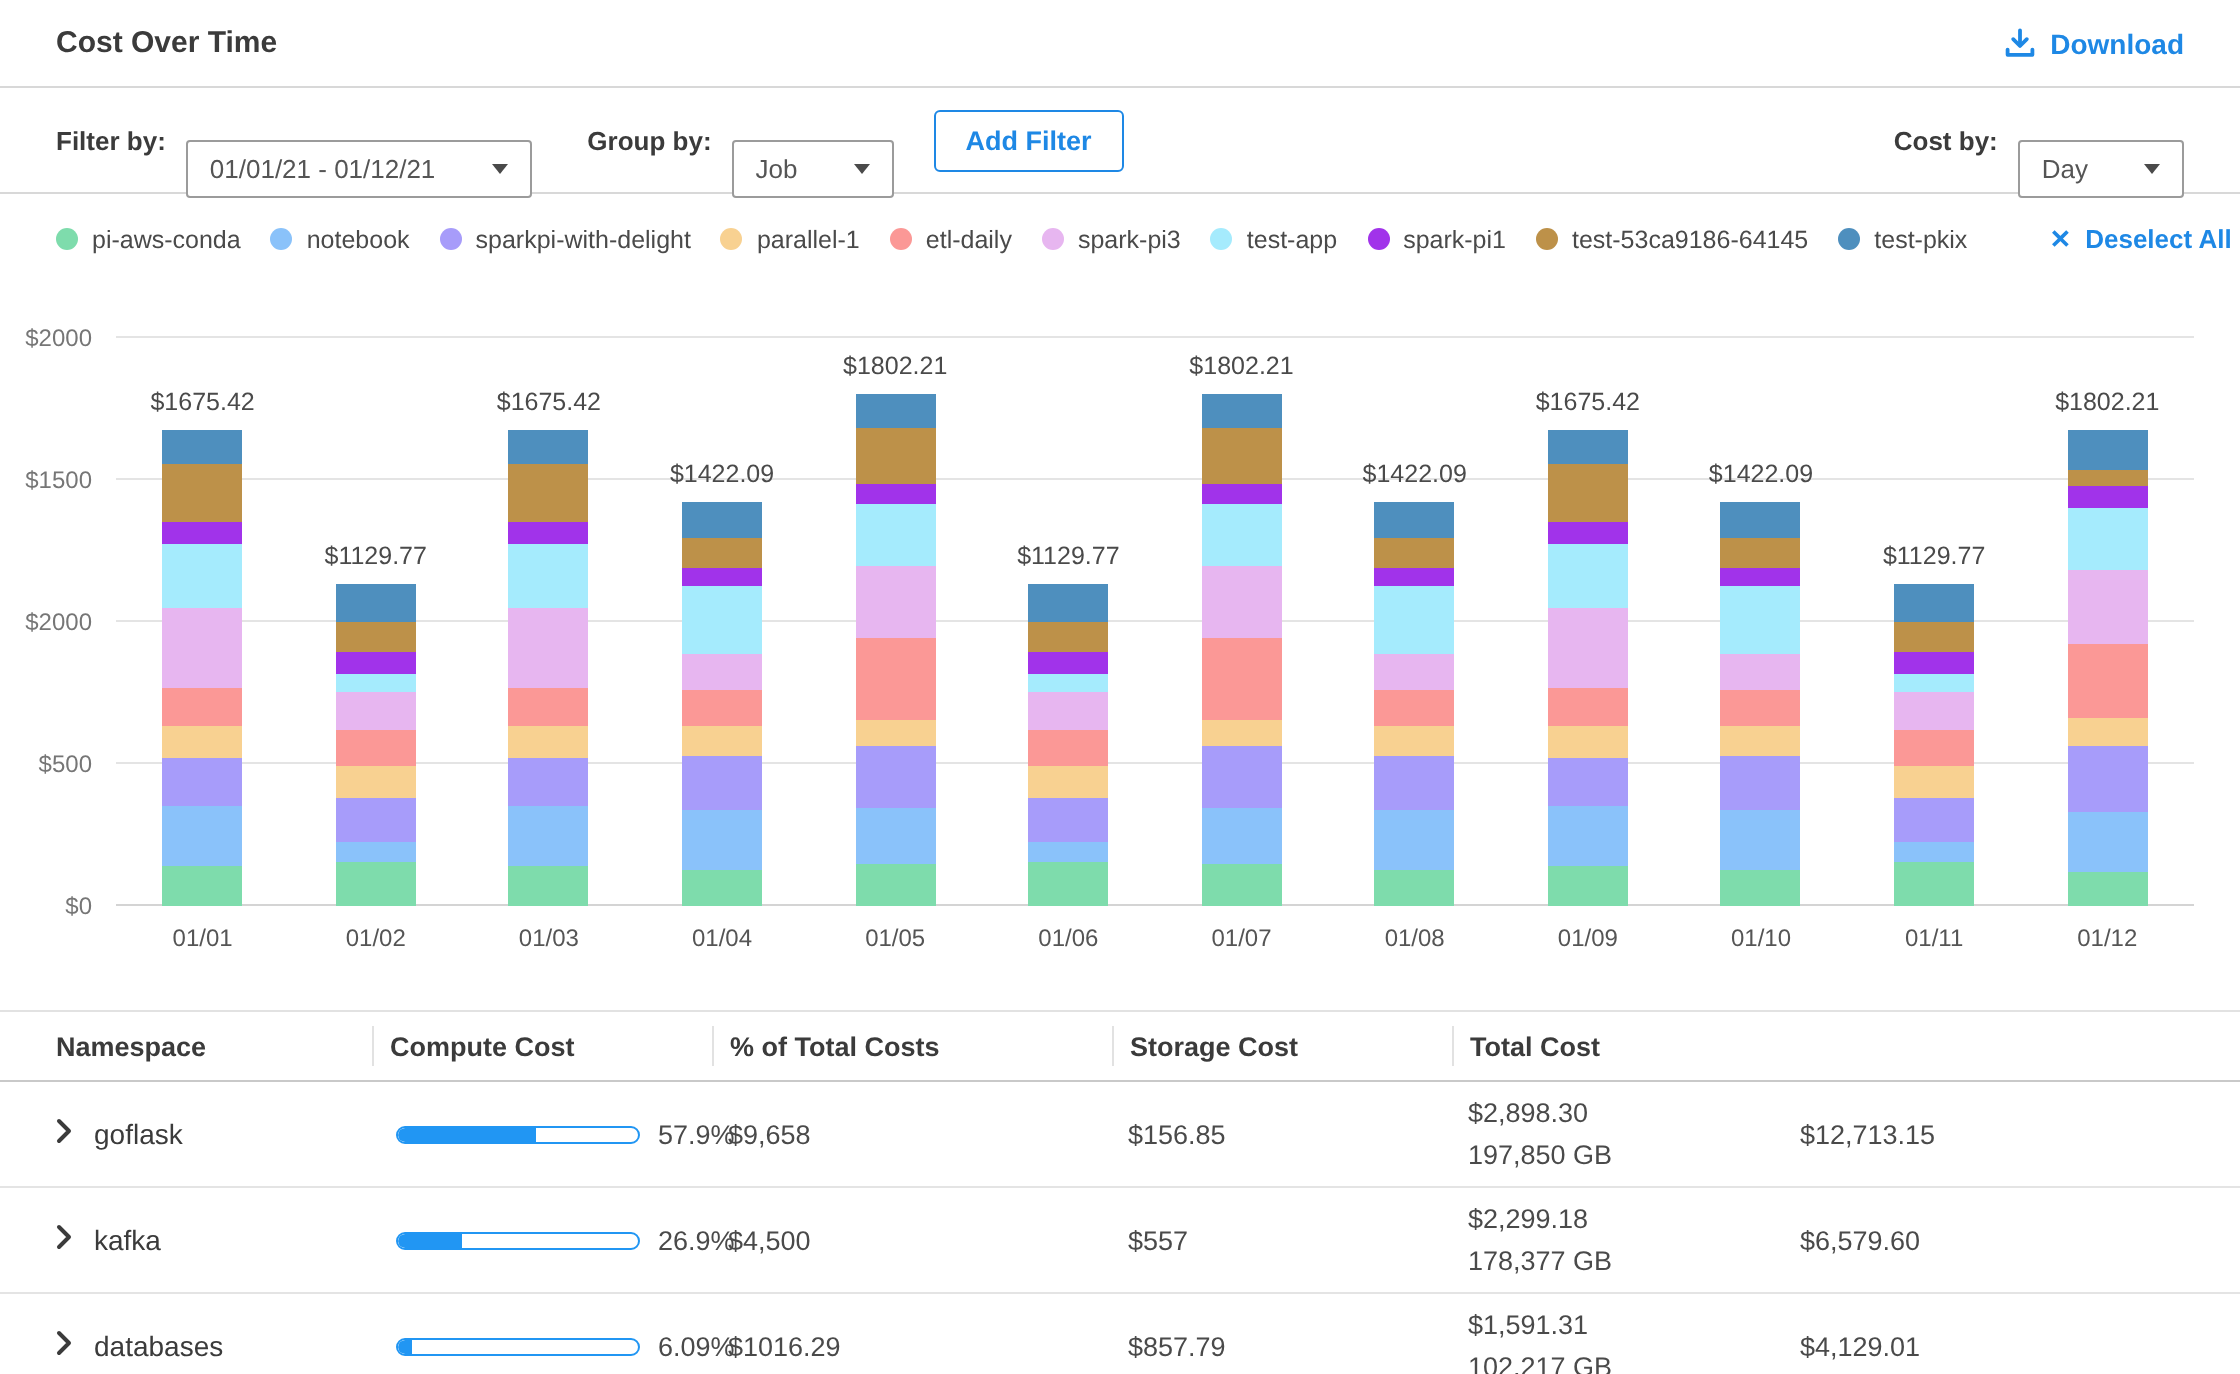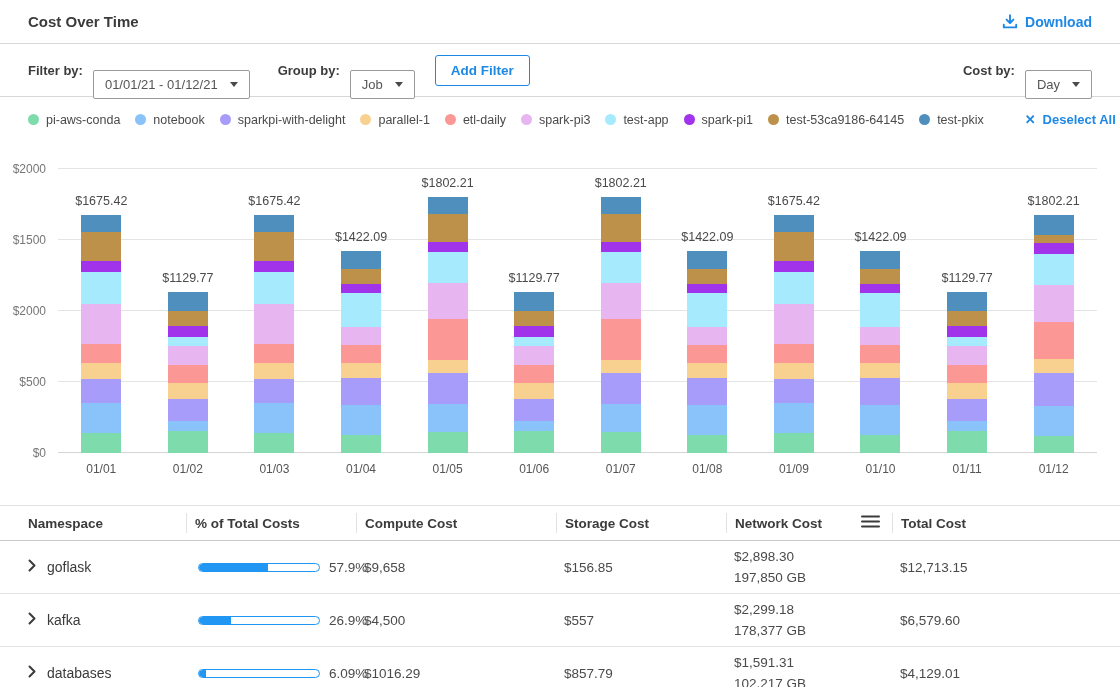--- a/index.html
+++ b/index.html
@@ -27,21 +27,21 @@
 
   
   .toolbar {
     height:53px; padding:0 28px;
     display:flex; align-items:center;
     border-bottom:1px solid #d8d8d8;
   }
   .tb-label { font-weight:700; color:#3b3b3b; margin-right:10px; white-space:nowrap; }
   .select {
     height:29px; border:1px solid #9b9b9b; border-radius:2px; background:#fff;
-    display:flex; align-items:center; gap:12px; padding:0 11px;
+    display:flex; align-items:center; gap:28px; padding:0 11px;
     color:#555; font-size:13px; cursor:pointer; font-family:inherit; white-space:nowrap;margin-top:28px;
   }
   .caret {
     width:0; height:0;
     border-left:4.5px solid transparent; border-right:4.5px solid transparent;
     border-top:5.5px solid #4a4a4a;
   }
   .group-by { margin-left:28px; }
   .add-filter-btn {
     margin-left:20px; padding:7px 15px;
@@ -416,33 +416,23 @@
         <div class="x-label">01/09</div>
         <div class="x-label">01/10</div>
         <div class="x-label">01/11</div>
         <div class="x-label">01/12</div>
       </div>
   </div>
 
   <div class="cost-table">
     <div class="t-grid t-head">
       <div class="th">Namespace</div>
+      <div class="th">Compute Cost</div>
       <div class="th">% of Total Costs</div>
-      <div class="th">Compute Cost</div>
       <div class="th">Storage Cost</div>
-      <div class="th th-network">
-        <span>Network  Cost</span>
-        <span class="hamburger">
-          <svg width="19" height="13" viewBox="0 0 19 13" stroke="#3b3b3b" stroke-width="2" stroke-linecap="round">
-            <line x1="1" y1="1.5" x2="18" y2="1.5"></line>
-              <line x1="1" y1="6.5" x2="18" y2="6.5"></line>
-              <line x1="1" y1="11.5" x2="18" y2="11.5"></line>
-          </svg>
-        </span>
-      </div>
       <div class="th">Total Cost</div>
     </div>
     <div id="table-body">
         <div class="t-grid t-row">
           <div class="ns-cell">
             <span><svg width="8" height="13" viewBox="0 0 8 13" fill="none" stroke="#3b3b3b" stroke-width="2" stroke-linecap="round" stroke-linejoin="round">
                 <path d="M1.5 1.5L6.5 6.5L1.5 11.5"></path>
               </svg></span>
             <span>goflask</span>
           </div>

